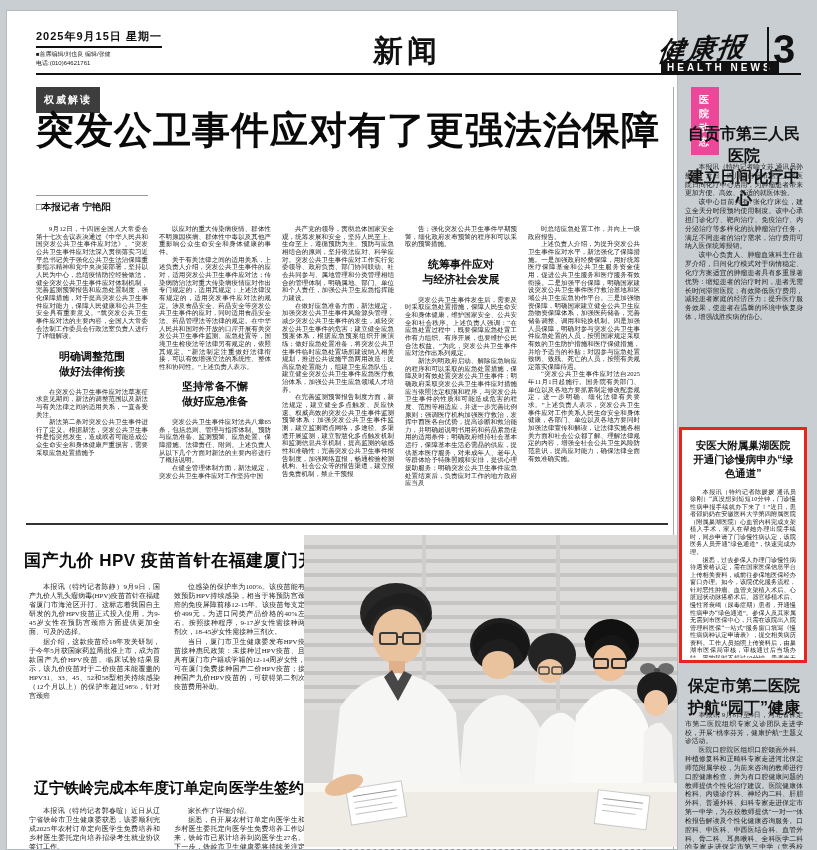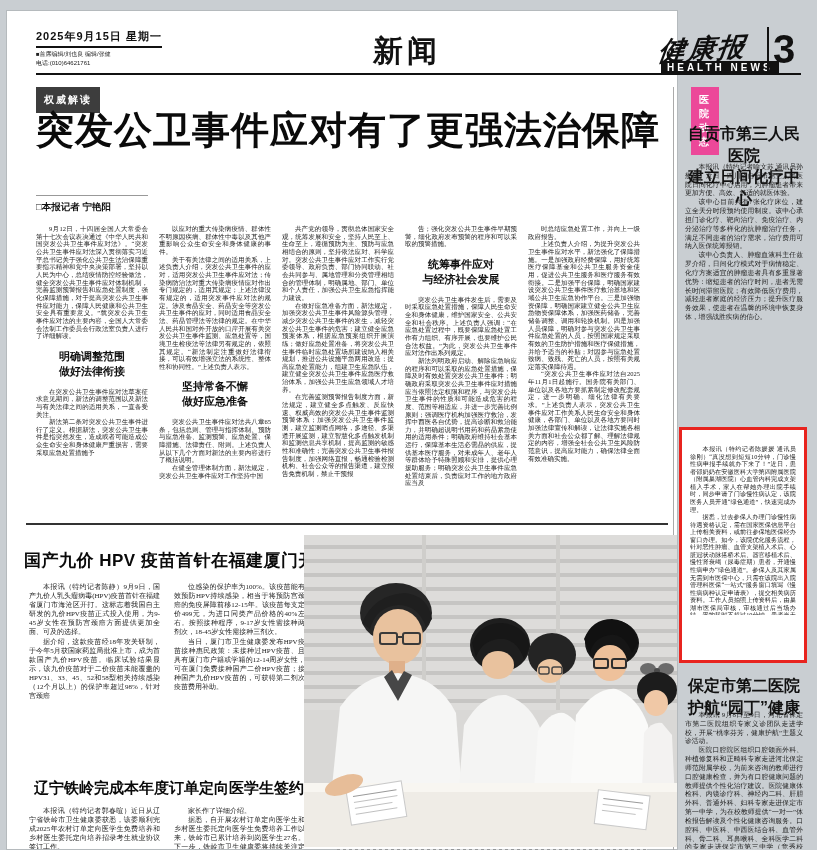--- a/index.html
+++ b/index.html
@@ -212,20 +212,21 @@
     <div class="abs tag tag-dark" style="left:684px;top:76px;">医院动态</div>
 
     <div class="abs rc-title" style="left:678px;top:112px;width:118px;">自贡市第三人民医院<br>建立日间化疗中心</div>
     <div class="abs rc-body" style="left:678px;top:152px;width:118px;height:258px;">
         <p class="para">本报讯（特约记者喻文苏 通讯员孙懋林）近日，四川省自贡市第三人民医院日间化疗中心启用，为肿瘤患者带来更加方便、高效、舒适的就医体验。</p>
         <p class="para">该中心目前共有7张化疗床位，建立全天分时段预约使用制度。该中心承担门诊化疗、靶向治疗、免疫治疗、内分泌治疗等多样化的抗肿瘤治疗任务，满足不同患者的治疗需求，治疗费用可纳入医保统筹报销。</p>
         <p class="para">该中心负责人、肿瘤血液科主任兹罗介绍，日间化疗模式对于病情稳定、化疗方案适宜的肿瘤患者具有多重显著优势：缩短患者的治疗时间，患者无需长时间滞留医院；有效降低医疗费用，减轻患者家庭的经济压力；提升医疗服务效果，使患者在温馨的环境中恢复身体，增强战胜疾病的信心。</p>
       </div>
 
     <div class="abs redbox" style="left:672px;top:416px;width:128px;height:236px;">
+      <div class="rc-title">安医大附属巢湖医院<br>开通门诊慢病申办“绿色通道”</div>
       <div class="rc-body" style="height:170px;">
           <p class="para">本报讯（特约记者陈媛媛 通讯员徐刚）“真没想到短短10分钟，门诊慢性病申报手续就办下来了！”近日，患者邵奶奶在安徽医科大学第四附属医院（附属巢湖医院）心血管内科完成支架植入手术，家人在帮她办理出院手续时，同步申请了门诊慢性病认定，该院医务人员开通“绿色通道”，快速完成办理。</p>
           <p class="para">据悉，过去参保人办理门诊慢性病待遇资格认定，需在国家医保信息平台上传相关资料，或前往参保地医保经办窗口办理。如今，该院优化服务流程，针对恶性肿瘤、血管支架植入术后、心脏冠状动脉搭桥术后、器官移植术后、慢性肾衰竭（尿毒症期）患者，开通慢性病申办“绿色通道”。参保人及其家属无需到市医保中心，只需在该院出入院管理科医保“一站式”服务窗口填写《慢性病病种认定申请表》，提交相关病历资料。工作人员拍照上传资料后，由巢湖市医保局审核，审核通过后当场办结，平均耗时不超过10分钟，患者当天即可享受门诊特殊慢性病待遇。</p>
         </div>
     </div>
 
     <div class="abs rc-title" style="left:678px;top:664px;width:118px;">保定市第二医院<br>护航“园丁”健康</div>
     <div class="abs rc-body" style="left:678px;top:700px;width:118px;height:138px;">
         <p class="para">本报讯 9月8日至9日，河北省保定市第二医院组织专家义诊团队走进学校，开展“桃李芬芳，健康护航”主题义诊活动。</p>
         <p class="para">医院口腔院区组织口腔颌面外科、种植修复科和正畸科专家走进河北保定师范附属学校，为前来咨询的教师进行口腔健康检查，并为有口腔健康问题的教师提供个性化治疗建议。医院健康体检科、内镜诊疗科、神经内二科、肝胆外科、普通外科、妇科专家走进保定市第一中学，为在校教师提供“一对一”体检报告解读及个性化健康咨询服务。口腔科、中医科、中西医结合科、血管外科、骨二科、耳鼻喉科、全科医学二科的专家走进保定市第三中学（竞秀校区），针对教师群体常见问题，如颈椎病、甲状腺结</p>

